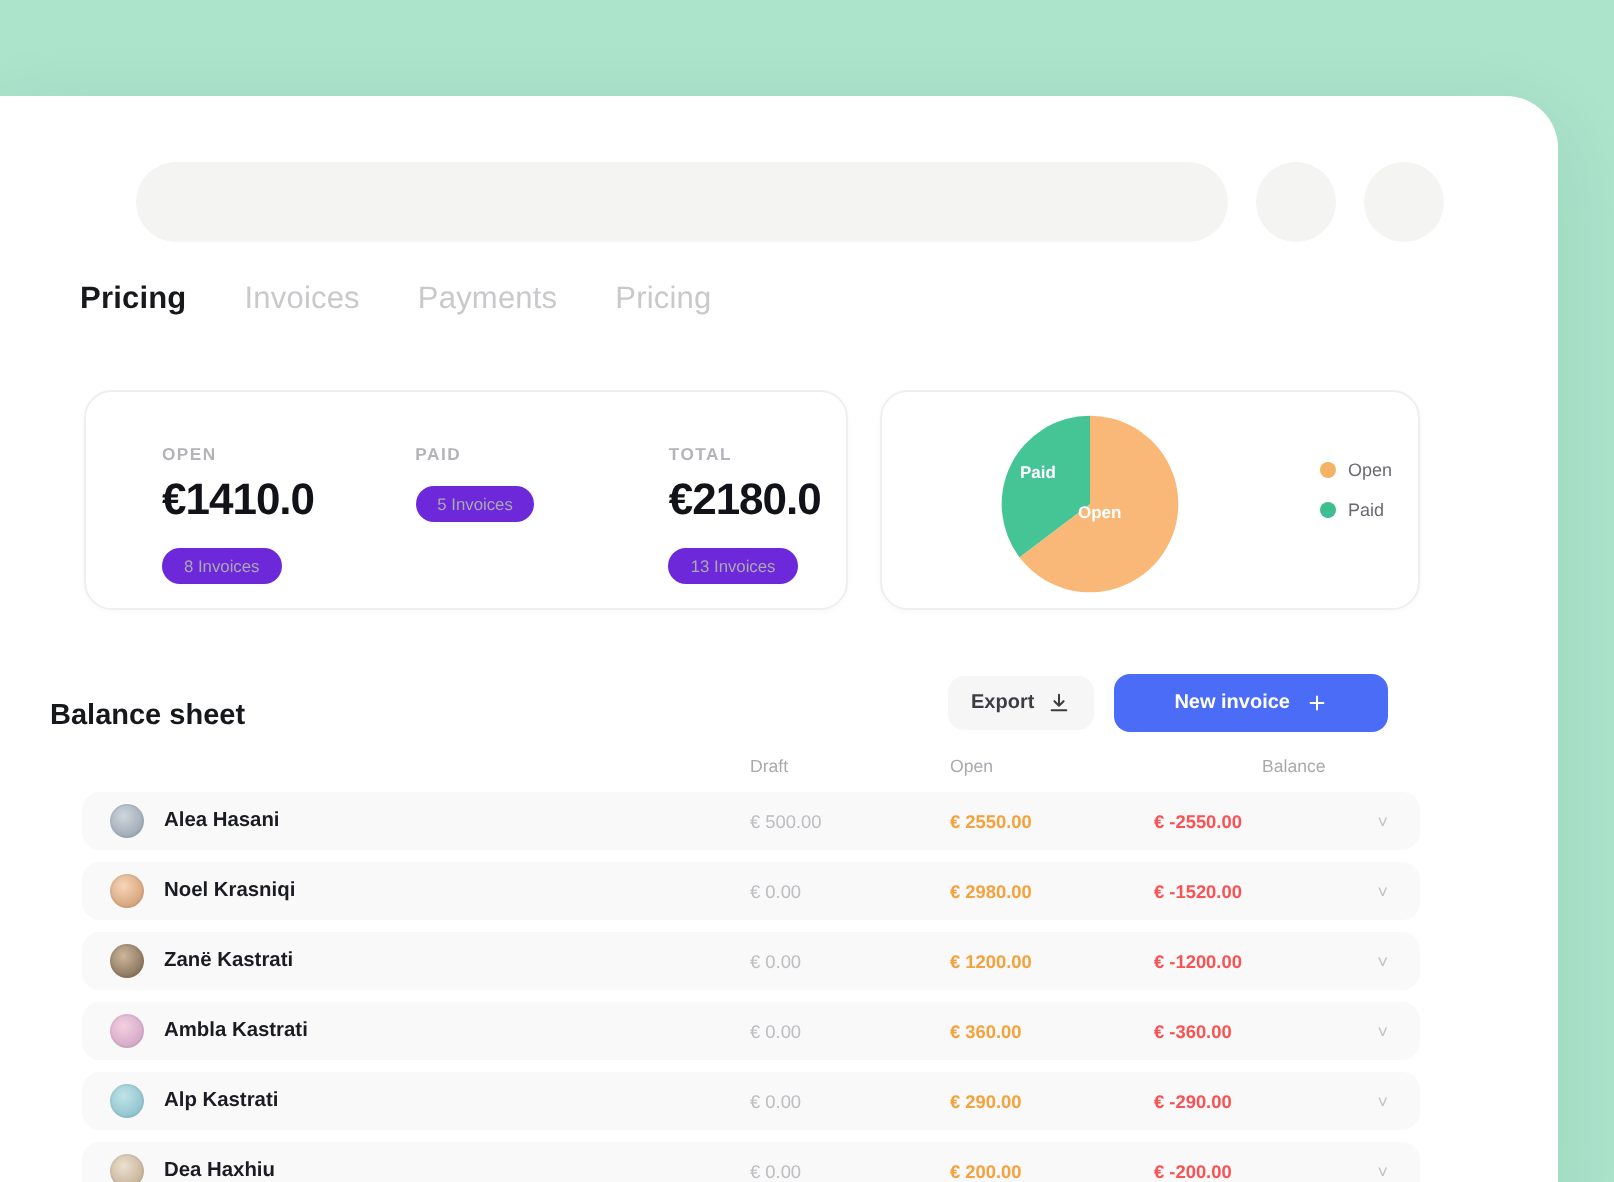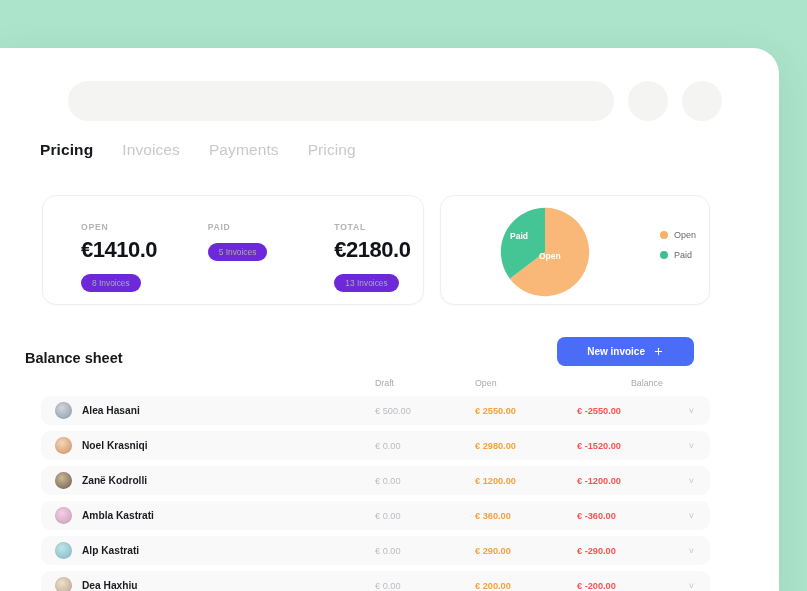--- a/index.html
+++ b/index.html
@@ -156,20 +156,28 @@
             <span class="legend-dot" style="background:#3fbf8f"></span>
             <span class="legend-text">Paid</span>
           </div>
         </div>
       </div>
     </div>
 
     <div class="bs-head">
       <div class="bs-title">Balance sheet</div>
       <div class="bs-actions">
+        <button class="btn-export">
+          <span>Export</span>
+          <svg width="11" height="11" viewBox="0 0 24 24" fill="none" stroke="#3c3c42" stroke-width="2.2" stroke-linecap="round" stroke-linejoin="round">
+            <path d="M12 3v11"></path>
+              <path d="M7 10l5 5 5-5"></path>
+              <path d="M4 20h16"></path>
+          </svg>
+        </button>
         <button class="btn-new">
           <span>New invoice</span>
           <svg width="11" height="11" viewBox="0 0 24 24" fill="none" stroke="#ffffff" stroke-width="2.2" stroke-linecap="round">
             <path d="M12 5v14"></path>
               <path d="M5 12h14"></path>
           </svg>
         </button>
       </div>
     </div>
 
@@ -189,21 +197,21 @@
         <div class="row">
           <div class="avatar" style="background-image:radial-gradient(circle at 40% 35%, #f6d6b8, #c98f63)"></div>
           <div class="row-name">Noel Krasniqi</div>
           <div class="cell c-draft">€ 0.00</div>
           <div class="cell c-open">€ 2980.00</div>
           <div class="cell c-balance">€ -1520.00</div>
           <div class="chev">˅</div>
         </div>
         <div class="row">
           <div class="avatar" style="background-image:radial-gradient(circle at 40% 35%, #cdb79a, #6e5a46)"></div>
-          <div class="row-name">Zanë Kodrolli</div>
+          <div class="row-name">Zanë Kastrati</div>
           <div class="cell c-draft">€ 0.00</div>
           <div class="cell c-open">€ 1200.00</div>
           <div class="cell c-balance">€ -1200.00</div>
           <div class="chev">˅</div>
         </div>
         <div class="row">
           <div class="avatar" style="background-image:radial-gradient(circle at 40% 35%, #f4cfe0, #c79bc0)"></div>
           <div class="row-name">Ambla Kastrati</div>
           <div class="cell c-draft">€ 0.00</div>
           <div class="cell c-open">€ 360.00</div>

